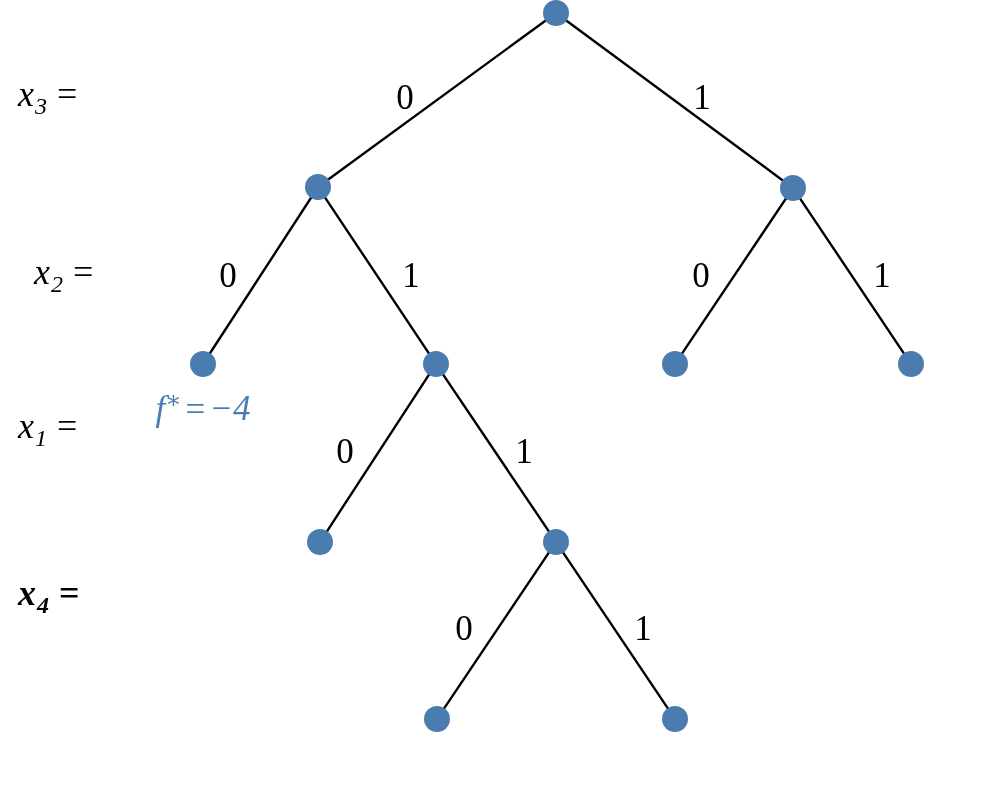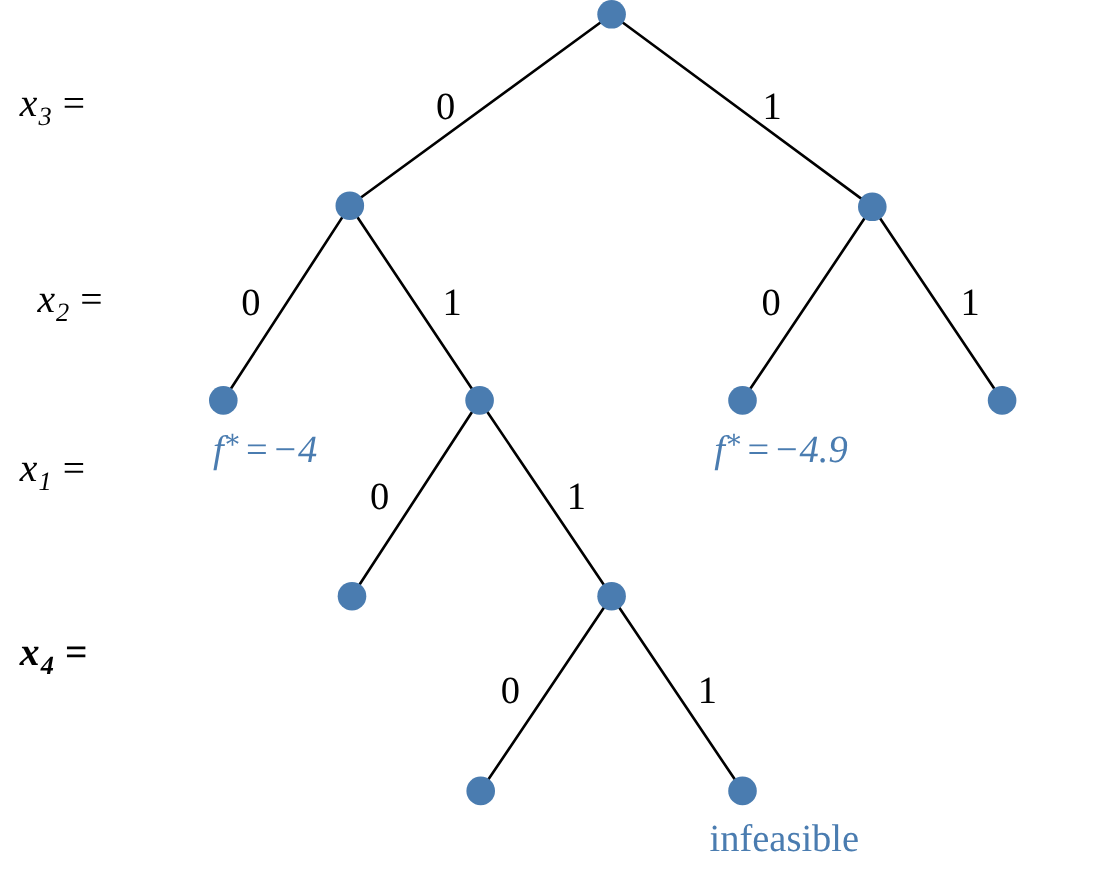--- a/index.html
+++ b/index.html
@@ -68,21 +68,20 @@
 
   
   .leaf-label {
     position: absolute;
     color: #4a7cb0;
     font-family: "Liberation Serif", "DejaVu Serif", serif;
     font-size: 35px;
     line-height: 1;
     white-space: nowrap;
     transform: translate(-50%, -50%);
-    margin-left: 38px;
   }
   .leaf-label.math { font-style: italic; }
   .leaf-label.word { font-style: normal; }
   .leaf-label .star {
     font-size: 24px;
     vertical-align: super;
     font-style: normal;
   }
   .leaf-label .op {
     font-style: normal;
@@ -135,17 +134,15 @@
       <div class="edge-label" style="left: 411px; top: 275px;">1</div>
       <div class="edge-label" style="left: 701px; top: 275px;">0</div>
       <div class="edge-label" style="left: 882px; top: 275px;">1</div>
       <div class="edge-label" style="left: 345px; top: 451px;">0</div>
       <div class="edge-label" style="left: 524px; top: 451px;">1</div>
       <div class="edge-label" style="left: 464px; top: 628px;">0</div>
       <div class="edge-label" style="left: 643px; top: 628px;">1</div>
     </div>
   <div class="layer" id="leaf-label-layer">
       <div class="leaf-label math" style="left: 203px; top: 407px;"><span>f</span><span class="star">∗</span><span class="op">=</span><span>−4</span></div>
-      <div class="leaf-label math" style="left: 672px; top: 407px;"><span>f</span><span class="star">∗</span><span class="op">=</span><span>−4.9</span></div>
-      <div class="leaf-label word" style="left: 675px; top: 762px;"><span>infeasible</span></div>
     </div>
 
 </div>
 
 </body></html>

